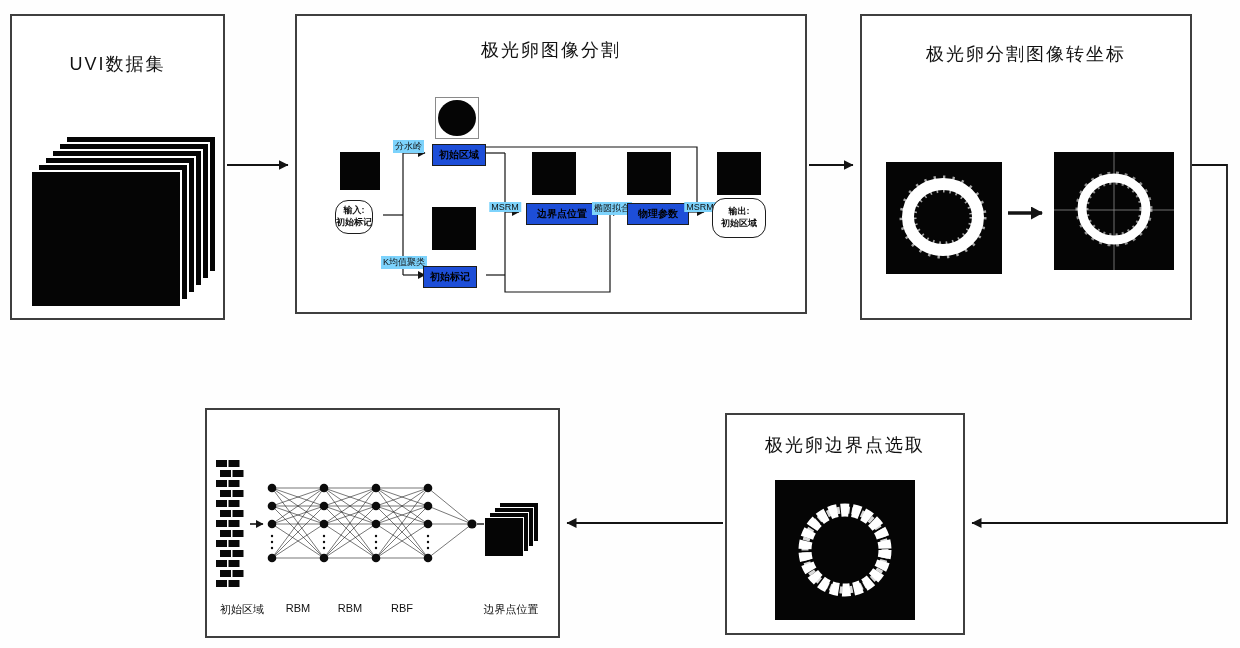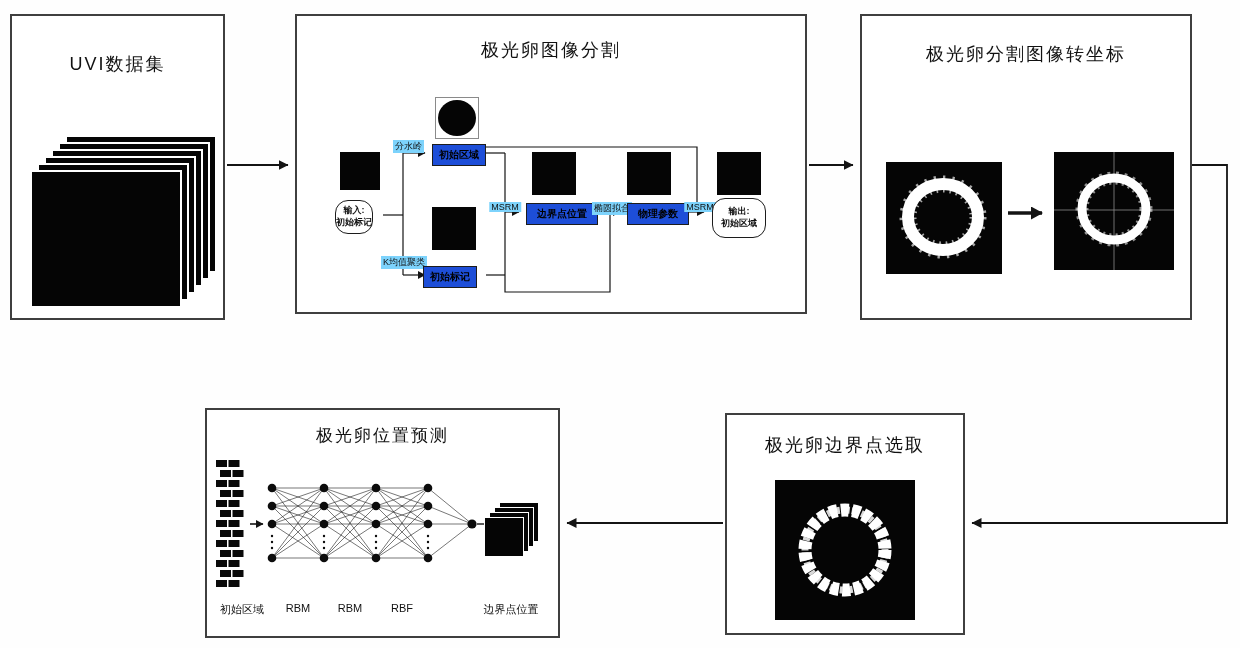--- a/index.html
+++ b/index.html
@@ -96,21 +96,20 @@
     <svg class="ring" style="left:192px;top:136px" width="120" height="118" viewBox="0 0 120 118">
       <rect width="120" height="118" fill="#050505"></rect>
       <line x1="0" y1="58" x2="120" y2="58" stroke="#8a8a8a" stroke-width=".8"></line>
       <line x1="60" y1="0" x2="60" y2="118" stroke="#8a8a8a" stroke-width=".8"></line>
       <ellipse cx="60" cy="57" rx="32" ry="31" fill="none" stroke="#fff" stroke-width="9"></ellipse>
       <ellipse cx="60" cy="57" rx="32" ry="31" fill="none" stroke="#fff" stroke-width="13" stroke-dasharray="2.5 5" opacity=".55"></ellipse>
     </svg>
   </section>
 
   <section class="box" style="left:205px;top:408px;width:355px;height:230px">
-    <h2 style="top:14px;font-size:17px">极光卵位置预测</h2>
 
     <svg id="brick-svg" style="position:absolute;left:8px;top:50px;z-index:2" width="34" height="132" viewBox="0 0 34 132">
       <g id="brick-g">
           <rect x="1" y="0" width="11" height="7" fill="#0a0a0a"></rect>
           <rect x="13.5" y="0" width="11" height="7" fill="#0a0a0a"></rect>
           <rect x="5" y="10" width="11" height="7" fill="#0a0a0a"></rect>
           <rect x="17.5" y="10" width="11" height="7" fill="#0a0a0a"></rect>
           <rect x="1" y="20" width="11" height="7" fill="#0a0a0a"></rect>
           <rect x="13.5" y="20" width="11" height="7" fill="#0a0a0a"></rect>
           <rect x="5" y="30" width="11" height="7" fill="#0a0a0a"></rect>

